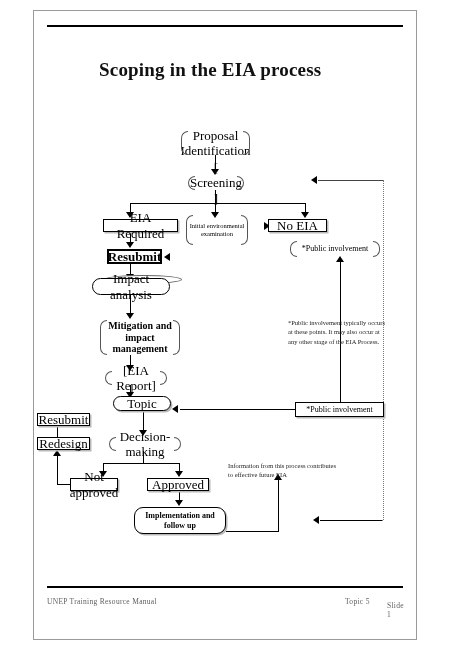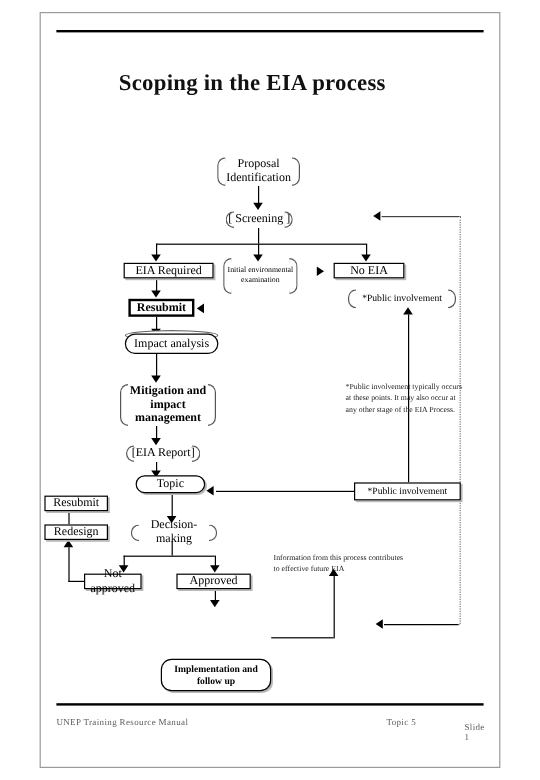--- a/index.html
+++ b/index.html
@@ -53,30 +53,30 @@
     position: absolute;
     left: 47px;
     top: 597px;
     width: 356px;
     height: 14px;
     font-size: 7.5px;
     color: #5e5e5e;
     letter-spacing: 0.3px;
   }
   .footer .f-left  { position: absolute; left: 0;     top: 0; }
-  .footer .f-mid   { position: absolute; left: 275px; top: 0; }
+  .footer .f-mid   { position: absolute; left: 298px; top: 0; }
   .footer .f-right { position: absolute; left: 340px; top: 4px; }
 
   
   .node {
     position: absolute;
     box-sizing: border-box;
     background: #ffffff;
     border: 1px solid #000;
-    font-size: 10px;
+    font-size: 13px;
     color: #000;
     display: flex;
     align-items: center;
     justify-content: center;
     text-align: center;
     line-height: 1.18;
     padding: 1px 2px;
     z-index: 4;
   }
   .node.bold  { border-width: 2px; font-weight: bold; }
@@ -180,39 +180,39 @@
     <div class="ar down" style="left:126px; top:212px;"></div>
     <div class="ln v" style="left:215px; top:203px; height:11px;"></div>
     <div class="ar down" style="left:211px; top:212px;"></div>
     <div class="ln v" style="left:305px; top:203px; height:11px;"></div>
     <div class="ar down" style="left:301px; top:212px;"></div>
 
     <div class="node shadow" style="left:103px; top:219px; width:75px; height:13px;">EIA Required</div>
 
     <div class="node bracket" style="left:186px; top:215px; width:62px; height:30px; font-size:6.5px;">Initial environmental examination</div>
 
-    <div class="node shadow" style="left:278px; top:219px; width:59px; height:13px;">No EIA</div>
+    <div class="node shadow" style="left:268px; top:219px; width:59px; height:13px;">No EIA</div>
 
     <div class="ar left" style="left:171px; top:222px;"></div>
 
     <div class="ar right" style="left:264px; top:222px;"></div>
 
     <div class="ln v" style="left:130px; top:232px; height:12px;"></div>
     <div class="ar down" style="left:126px; top:242px;"></div>
 
     <div class="node bold" style="left:107px; top:249px; width:55px; height:15px;">Resubmit</div>
     <div class="ar left" style="left:164px; top:253px;"></div>
 
     <div class="node bracket" style="left:290px; top:241px; width:90px; height:16px; font-size:8px;">*Public involvement</div>
 
     <div class="ln v" style="left:130px; top:264px; height:12px;"></div>
     <div class="ar down" style="left:126px; top:274px;"></div>
 
     <div class="cyl-top" style="left:104px; top:275px; width:76px; height:7px;"></div>
-    <div class="node round" style="left:104px; top:278px; width:78px; height:17px;">Impact analysis</div>
+    <div class="node round" style="left:92px; top:278px; width:78px; height:17px;">Impact analysis</div>
 
     <div class="ln v" style="left:130px; top:295px; height:20px;"></div>
     <div class="ar down" style="left:126px; top:313px;"></div>
 
     <div class="node bracket b" style="left:100px; top:320px; width:80px; height:35px; font-size:10px;">Mitigation and impact management</div>
 
     <div class="ln v" style="left:130px; top:355px; height:12px;"></div>
     <div class="ar down" style="left:126px; top:365px;"></div>
 
     <div class="node bracket" style="left:105px; top:371px; width:62px; height:14px;">[EIA Report]</div>
@@ -253,21 +253,21 @@
     <div class="node shadow" style="left:37px; top:437px; width:53px; height:13px;">Redesign</div>
 
     <div class="ln v" style="left:57px; top:427px; height:10px;"></div>
     <div class="ar up" style="left:53px; top:421px;"></div>
 
     <div class="node shadow" style="left:37px; top:413px; width:53px; height:13px;">Resubmit</div>
 
     <div class="ln v" style="left:179px; top:491px; height:11px;"></div>
     <div class="ar down" style="left:175px; top:500px;"></div>
 
-    <div class="node round shadow b" style="left:134px; top:507px; width:92px; height:27px; font-size:8px;margin-top:42px;">Implementation and follow up</div>
+    <div class="node round shadow b" style="left:134px; top:507px; width:92px; height:27px; font-size:8px;">Implementation and follow up</div>
 
     <div class="ln h" style="left:226px; top:531px; width:52px;"></div>
     <div class="ln v" style="left:278px; top:480px; height:52px;"></div>
     <div class="ar up" style="left:274px; top:474px;"></div>
 
     <div class="dot-v" style="left:383px; top:180px; height:340px;"></div>
     <div class="dot-h" style="left:320px; top:520px; width:63px;"></div>
     <div class="ar left" style="left:313px; top:516px;"></div>
     <div class="ln h thin" style="left:318px; top:180px; width:65px;"></div>
     <div class="ar left" style="left:311px; top:176px;"></div>

